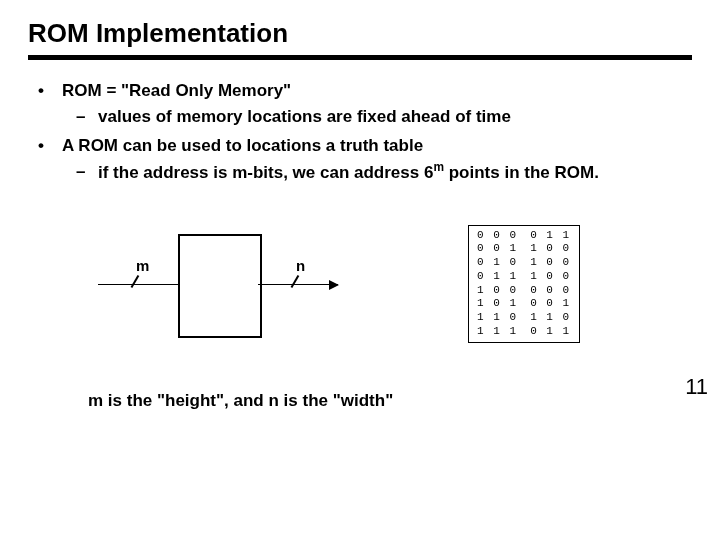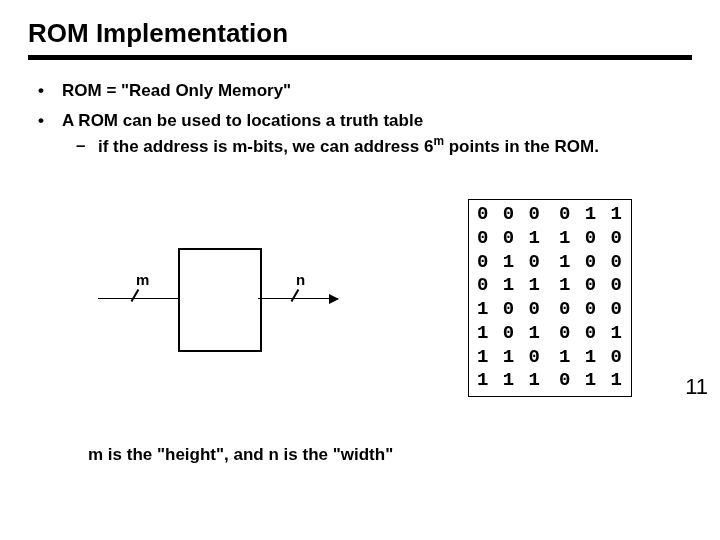--- a/index.html
+++ b/index.html
@@ -121,22 +121,22 @@
     position: absolute;
     font-size: 15px;
     font-weight: bold;
     top: 28px;
   }
   .lab.m { left: 48px; }
   .lab.n { left: 208px; }
   .truthtable {
     margin-left: 120px;
     font-family: "Courier New", monospace;
-    font-weight: bold;
-    font-size: 19px;
+    font-weight: normal;
+    font-size: 11px;
     line-height: 1.25;
     white-space: pre;
     border: 1.5px solid #000;
     padding: 3px 8px 3px 8px;
     letter-spacing: 1.5px;
   }
   .truthtable .gap { letter-spacing: 6px; }
   .caption {
     margin-top: 48px;
     margin-left: 60px;
@@ -154,20 +154,23 @@
 <body>
 
 <div class="slide">
 
   <div class="title">ROM Implementation</div>
   <hr class="rule">
 
   <ul class="top">
     <li>
       <span>ROM = "Read Only Memory"</span>
+      <ul class="sub">
+        <li>values of memory locations are fixed ahead of time</li>
+      </ul>
     </li>
     <li>
       <span>A ROM can be used to locations a truth table</span>
       <ul class="sub">
         <li>
           <span>if the address is m-bits, we can address 6</span><sup>m</sup><span> points in the ROM.</span>
         </li>
       </ul>
     </li>
   </ul>

